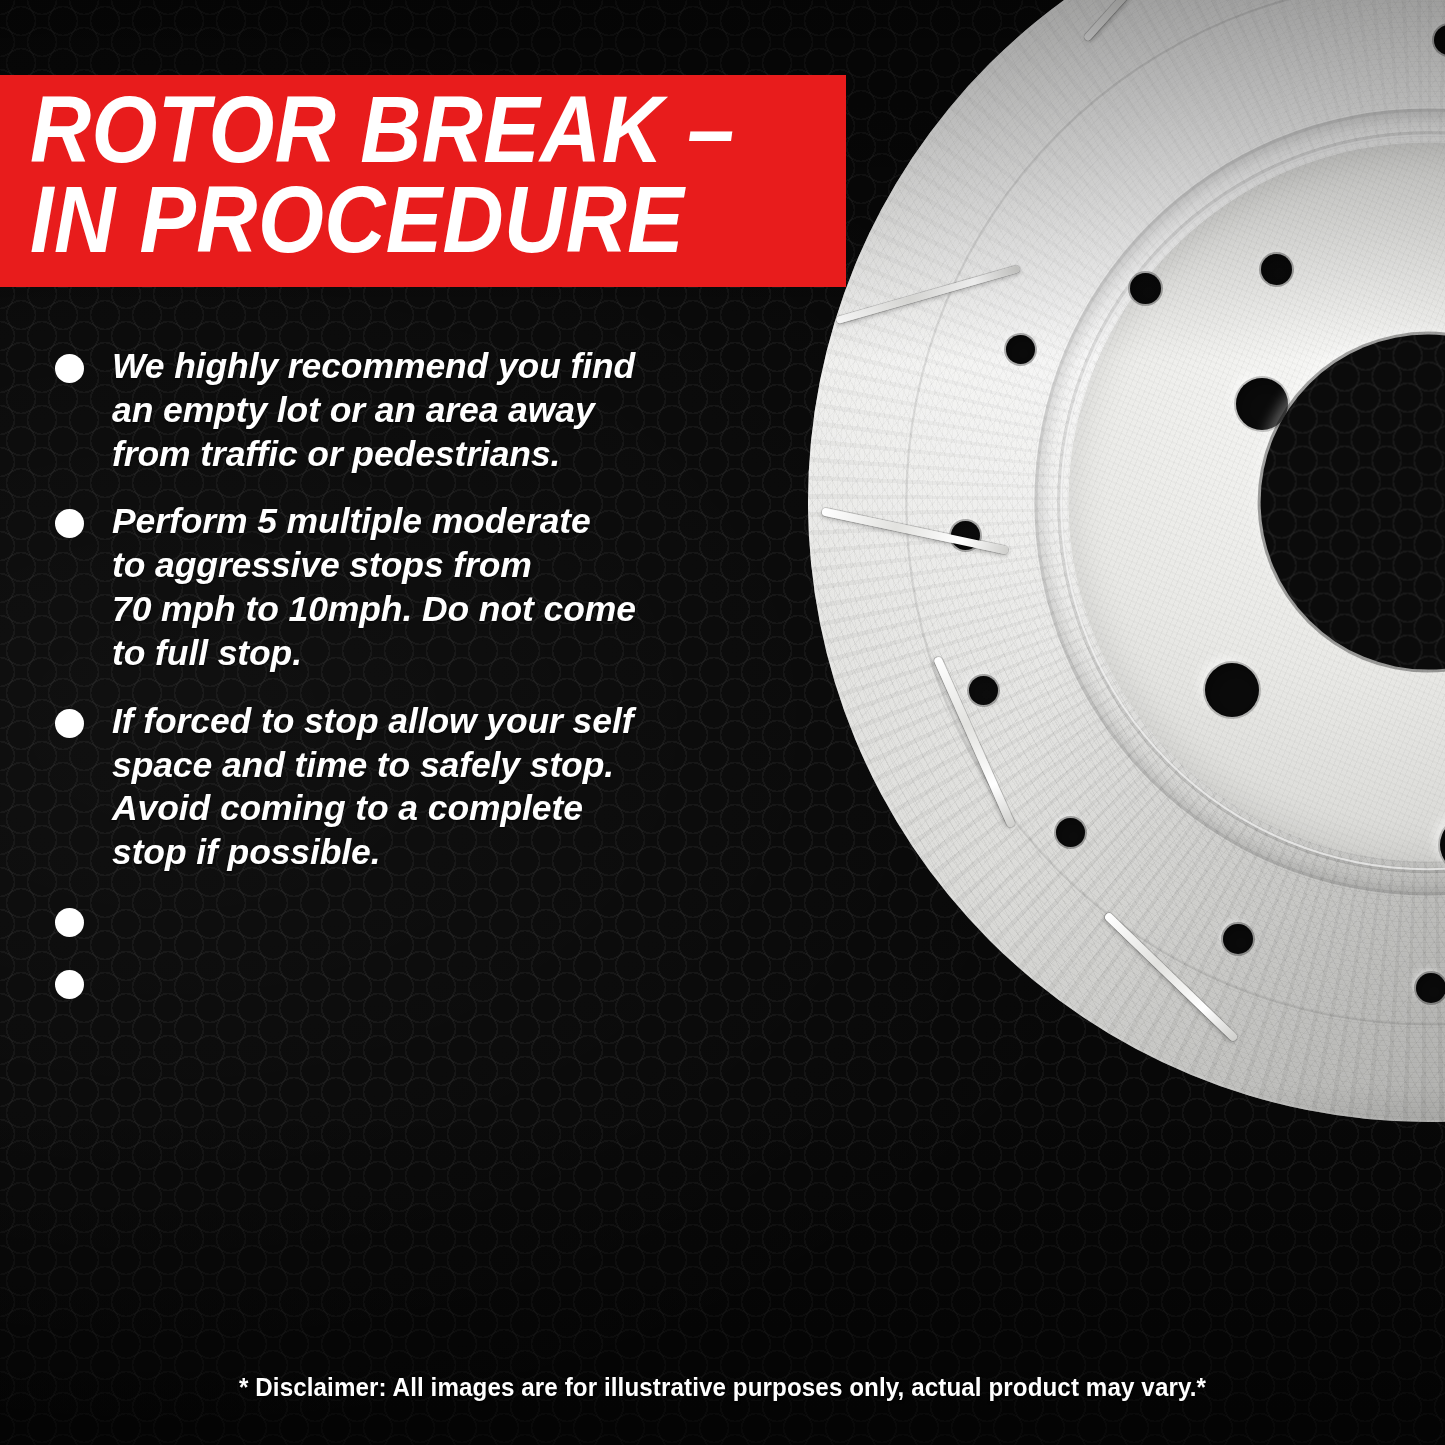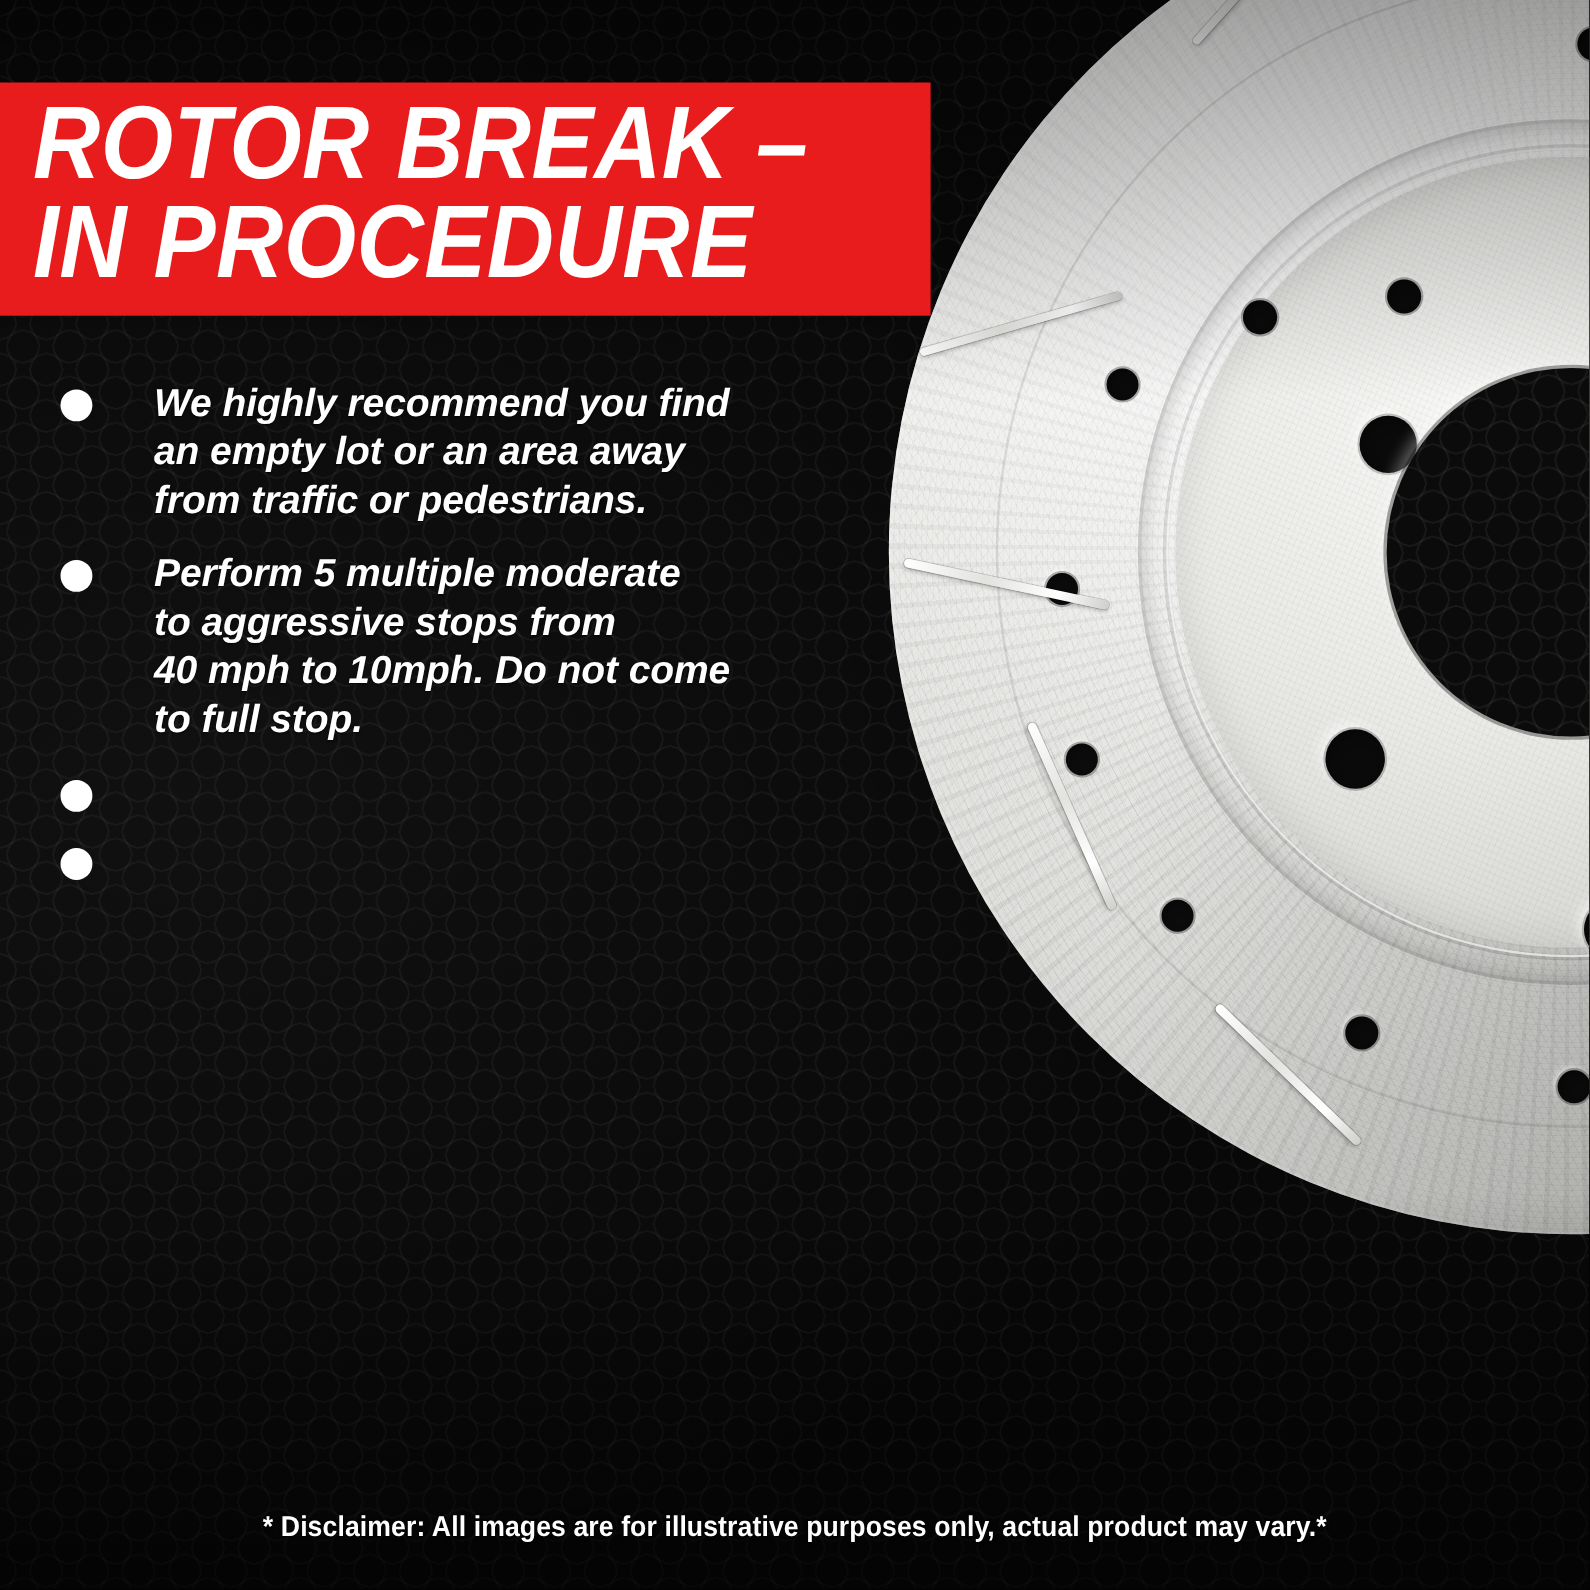--- a/index.html
+++ b/index.html
@@ -220,21 +220,20 @@
   }
   .bullet-text {
     font-weight: 700;
     font-style: italic;
     font-size: 35.5px;
     line-height: 1.235;
     color: #ffffff;
     letter-spacing: -0.1px;
     text-shadow: 0 1px 2px rgba(0,0,0,0.8);
     white-space: pre-line;
-    margin-left: 28px;
   }
 
   
   .apf-logo {
     position: absolute;
     left: 766px;
     top: 1228px;
     width: 210px;
     z-index: 7;
   }
@@ -332,25 +331,32 @@
     <div class="bullet">
       <div class="bullet-dot"></div>
       <div class="bullet-text">We highly recommend you find
 an empty lot or an area away
 from traffic or pedestrians.</div>
     </div>
     <div class="bullet">
       <div class="bullet-dot"></div>
       <div class="bullet-text">Perform 5 multiple moderate
 to aggressive stops from
-40 mph to 10mph. Do not come
+70 mph to 10mph. Do not come
 to full stop.</div>
     </div>
     <div class="bullet">
       <div class="bullet-dot"></div>
+      <div class="bullet-text">If forced to stop allow your self
+space and time to safely stop.
+Avoid coming to a complete
+stop if possible.</div>
+    </div>
+    <div class="bullet">
+      <div class="bullet-dot"></div>
     </div>
     <div class="bullet">
       <div class="bullet-dot"></div>
     </div>
   </div>
 
 
   <div class="disclaimer">* Disclaimer: All images are for illustrative purposes only, actual product may vary.*</div>
 
 </div>

